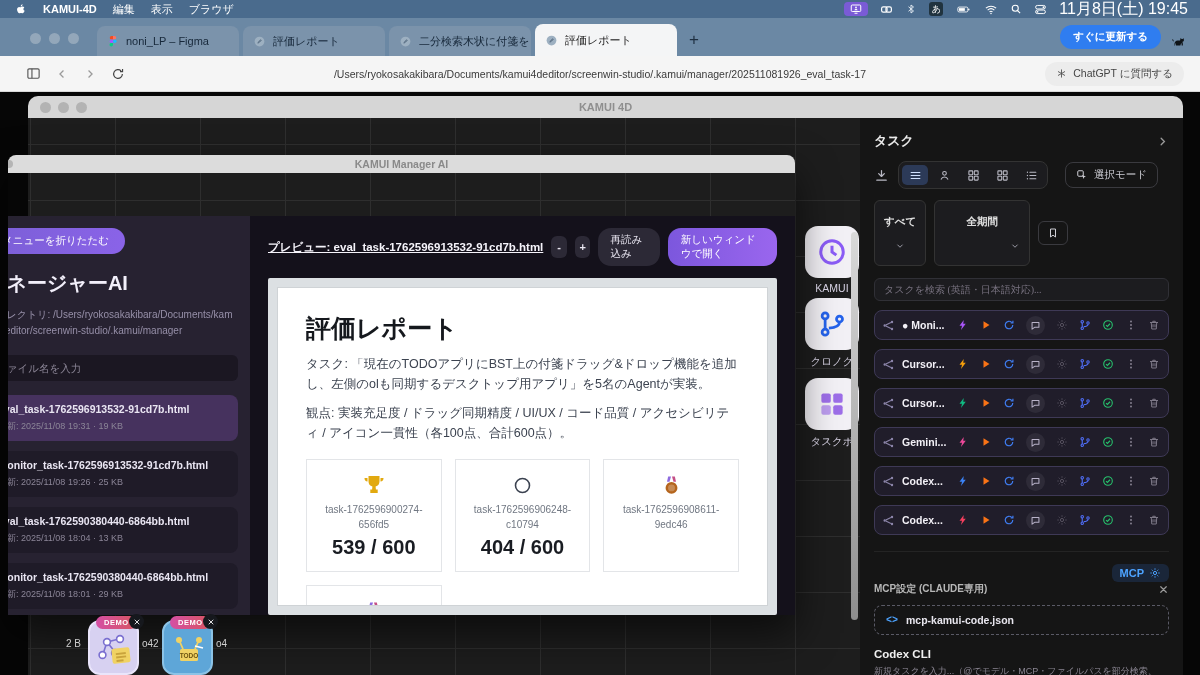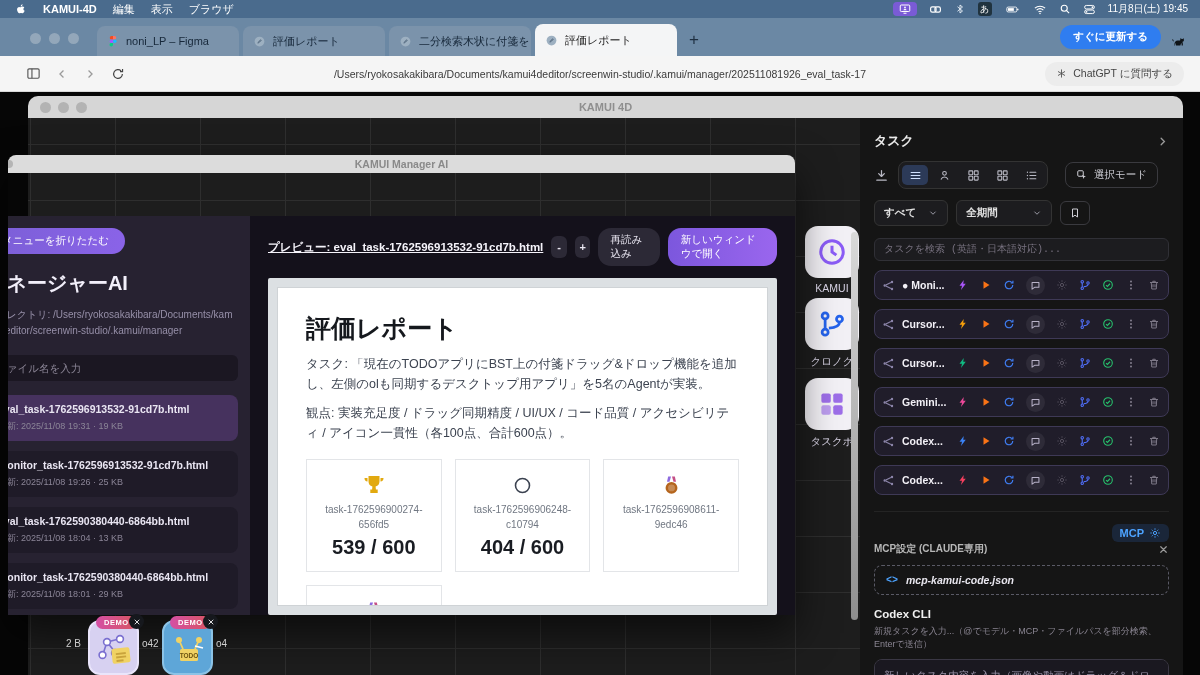--- a/index.html
+++ b/index.html
@@ -6,21 +6,21 @@
   html,body { width:1200px; height:675px; overflow:hidden; background:#000; font-family:"Liberation Sans", sans-serif; }
   svg.ic { display:block; }
 
   
   #menubar { position:absolute; top:0; left:0; width:1200px; height:18px; background:#4a6b8d; display:flex; align-items:center; color:#fff; font-size:11px; z-index:50; }
   #menubar .mb-left { display:flex; align-items:center; gap:16px; padding-left:14px; }
   #menubar .mb-app { font-weight:bold; }
   #menubar .mb-right { margin-left:auto; display:flex; align-items:center; gap:12px; padding-right:12px; }
   .mb-pill { background:#7a5bd6; border-radius:4px; width:24px; height:14px; display:flex; align-items:center; justify-content:center; }
   .ime-box { background:#20333f; border-radius:3px; width:14px; height:14px; display:flex; align-items:center; justify-content:center; font-size:9px; }
-  #menubar .mb-clock { font-size:10px; }
+  #menubar .mb-clock { font-size:16px; }
 
   
   #tabbar { position:absolute; top:18px; left:0; width:1200px; height:38px; background:#6b88a4; display:flex; align-items:flex-end; z-index:49; }
   .tl-dots { display:flex; gap:8px; align-items:center; padding:0 18px 12px 30px; }
   .tl-dot { width:11px; height:11px; border-radius:50%; background:#93a7ba; }
   .tab { height:30px; width:142px; display:flex; align-items:center; gap:7px; padding:0 10px; font-size:11px; color:#17283a; background:#7b93ab; border-radius:8px 8px 0 0; margin-right:4px; overflow:hidden; white-space:nowrap; }
   .tab.active { background:#f4f5f6; color:#222; height:32px; }
   .tab .fav { flex:none; }
   .tab-plus { font-size:17px; color:#1d2e40; padding:0 12px 6px 8px; }
   .update-btn { margin-left:auto; margin-bottom:7px; background:#2f7df0; color:#fff; font-size:10.5px; border-radius:13px; padding:5px 13px; font-weight:bold; }
@@ -93,41 +93,41 @@
   #tasks { position:absolute; left:860px; top:26px; width:323px; height:557px; background:#151515; z-index:11; padding:14px 14px 0; color:#ddd; overflow:hidden; }
   .tk-head { display:flex; align-items:center; }
   .tk-title { font-size:13px; font-weight:bold; color:#eaeaea; }
   .tk-chev { margin-left:auto; color:#9a9a9a; }
   .tk-toolbar { display:flex; align-items:center; gap:9px; margin-top:11px; }
   .tk-group { display:flex; align-items:center; gap:3px; background:#1c1c1f; border:1px solid #333; border-radius:8px; padding:3px; }
   .tk-gbtn { width:26px; height:20px; border-radius:5px; display:flex; align-items:center; justify-content:center; color:#b9b9c4; }
   .tk-gbtn.active { background:#2c3a58; color:#cfe0ff; }
   .tk-select-mode { display:flex; align-items:center; gap:6px; border:1px solid #3a3a3f; border-radius:8px; padding:5px 10px; font-size:10.5px; color:#cfcfd6; margin-left:8px; }
   .tk-filters { display:flex; align-items:center; gap:8px; margin-top:11px; }
-  .tk-sel { display:flex; align-items:center; gap:12px; background:#1c1c1f; border:1px solid #333; border-radius:6px; padding:5px 9px; font-size:10.5px; color:#e0e0e0; font-weight:bold; }
+  .tk-sel { display:flex; align-items:center; gap:12px; background:#1c1c1f; border:1px solid #333; border-radius:6px; padding:14px 9px; font-size:10.5px; color:#e0e0e0; font-weight:bold;flex-direction:column; }
   .tk-bm { border:1px solid #3a3a3f; border-radius:6px; width:30px; height:24px; display:flex; align-items:center; justify-content:center; color:#cfcfd6; }
-  .tk-search { margin-top:12px; width:100%; background:#1c1c1f; border:1px solid #303036; border-radius:6px; height:23px; padding:0 9px; color:#bbb; font-size:10px; font-family:Liberation Mono, monospace; }
+  .tk-search { margin-top:12px; width:100%; background:#1c1c1f; border:1px solid #303036; border-radius:6px; height:23px; padding:0 9px; color:#bbb; font-size:10px; font-family:Liberation Serif, serif; }
   .tk-search::placeholder { color:#77717f; }
   .trow { display:flex; align-items:center; background:#201d2a; border:1px solid #3e3956; border-radius:8px; height:30px; margin-top:9px; padding:0 8px 0 7px; }
   .trow-neticon { color:#8d86ab; flex:none; }
   .trow-label { color:#f2f0f6; font-size:10.5px; font-weight:bold; margin-left:7px; width:52px; flex:none; white-space:nowrap; overflow:hidden; }
   .trow-icons { display:flex; align-items:center; gap:11px; margin-left:auto; }
   .ti { width:12px; height:12px; }
   .play { color:#f97316; } .refresh { color:#3f7df2; } .gear { color:#575260; }
   .branch { color:#4f6ef7; } .check { color:#27c26d; } .kebab { color:#8f8a9a; } .trash { color:#7d7887; }
   .chatwrap { width:19px; height:19px; border-radius:50%; background:#2e2b38; display:flex; align-items:center; justify-content:center; color:#b9b3c9; }
   .chatwrap .ti { width:11px; height:11px; }
   .mcp-row { display:flex; justify-content:flex-end; margin-top:16px; border-top:1px solid #242424; padding-top:12px; }
   .mcp-chip { display:flex; align-items:center; gap:5px; background:rgba(59,130,246,.16); border-radius:6px; padding:3px 8px; color:#4da3ff; font-size:11px; font-weight:800; }
   .mcp-title-row { display:flex; align-items:center; }
   .mcp-title { font-size:10px; color:#b7b7b7; font-weight:bold; }
   .mcp-x { margin-left:auto; color:#9a9a9a; }
   .mcp-box { margin-top:9px; border:1px dashed #5a5a66; border-radius:8px; height:30px; display:flex; align-items:center; gap:8px; padding:0 11px; }
   .mcp-code { color:#4da3ff; font-family:"Liberation Mono",monospace; font-size:10px; font-weight:bold; }
-  .mcp-file { color:#e8e6ee; font-size:10.5px; font-weight:bold;font-style:italic; }
+  .mcp-file { color:#e8e6ee; font-size:10.5px; font-weight:bold; }
   .cdx-head { margin-top:13px; font-size:11.5px; font-weight:bold; color:#f0f0f0; }
   .cdx-hint { margin-top:5px; font-size:9px; color:#8a8592; }
   .cdx-area { margin-top:8px; width:100%; height:48px; background:#1a1820; border:1px solid #3a3744; border-radius:8px; resize:none; padding:7px 9px; color:#cfc9dd; font-size:10.5px; line-height:1.55; font-family:"Liberation Sans",sans-serif; }
   .cdx-area::placeholder { color:#9a93a9; }
 
   
   .demo-frag { position:absolute; color:#cfcfcf; font-size:10px; z-index:12; }
   .demo-tile { position:absolute; top:528px; width:51px; height:55px; border-radius:12px; z-index:13; }
   .demo-tile.t1 { left:88px; background:#d7d1f1; border:2px solid #eae5fb; }
   .demo-tile.t2 { left:162px; background:#5ea6d8; border:2px solid #8cc3e6; }

